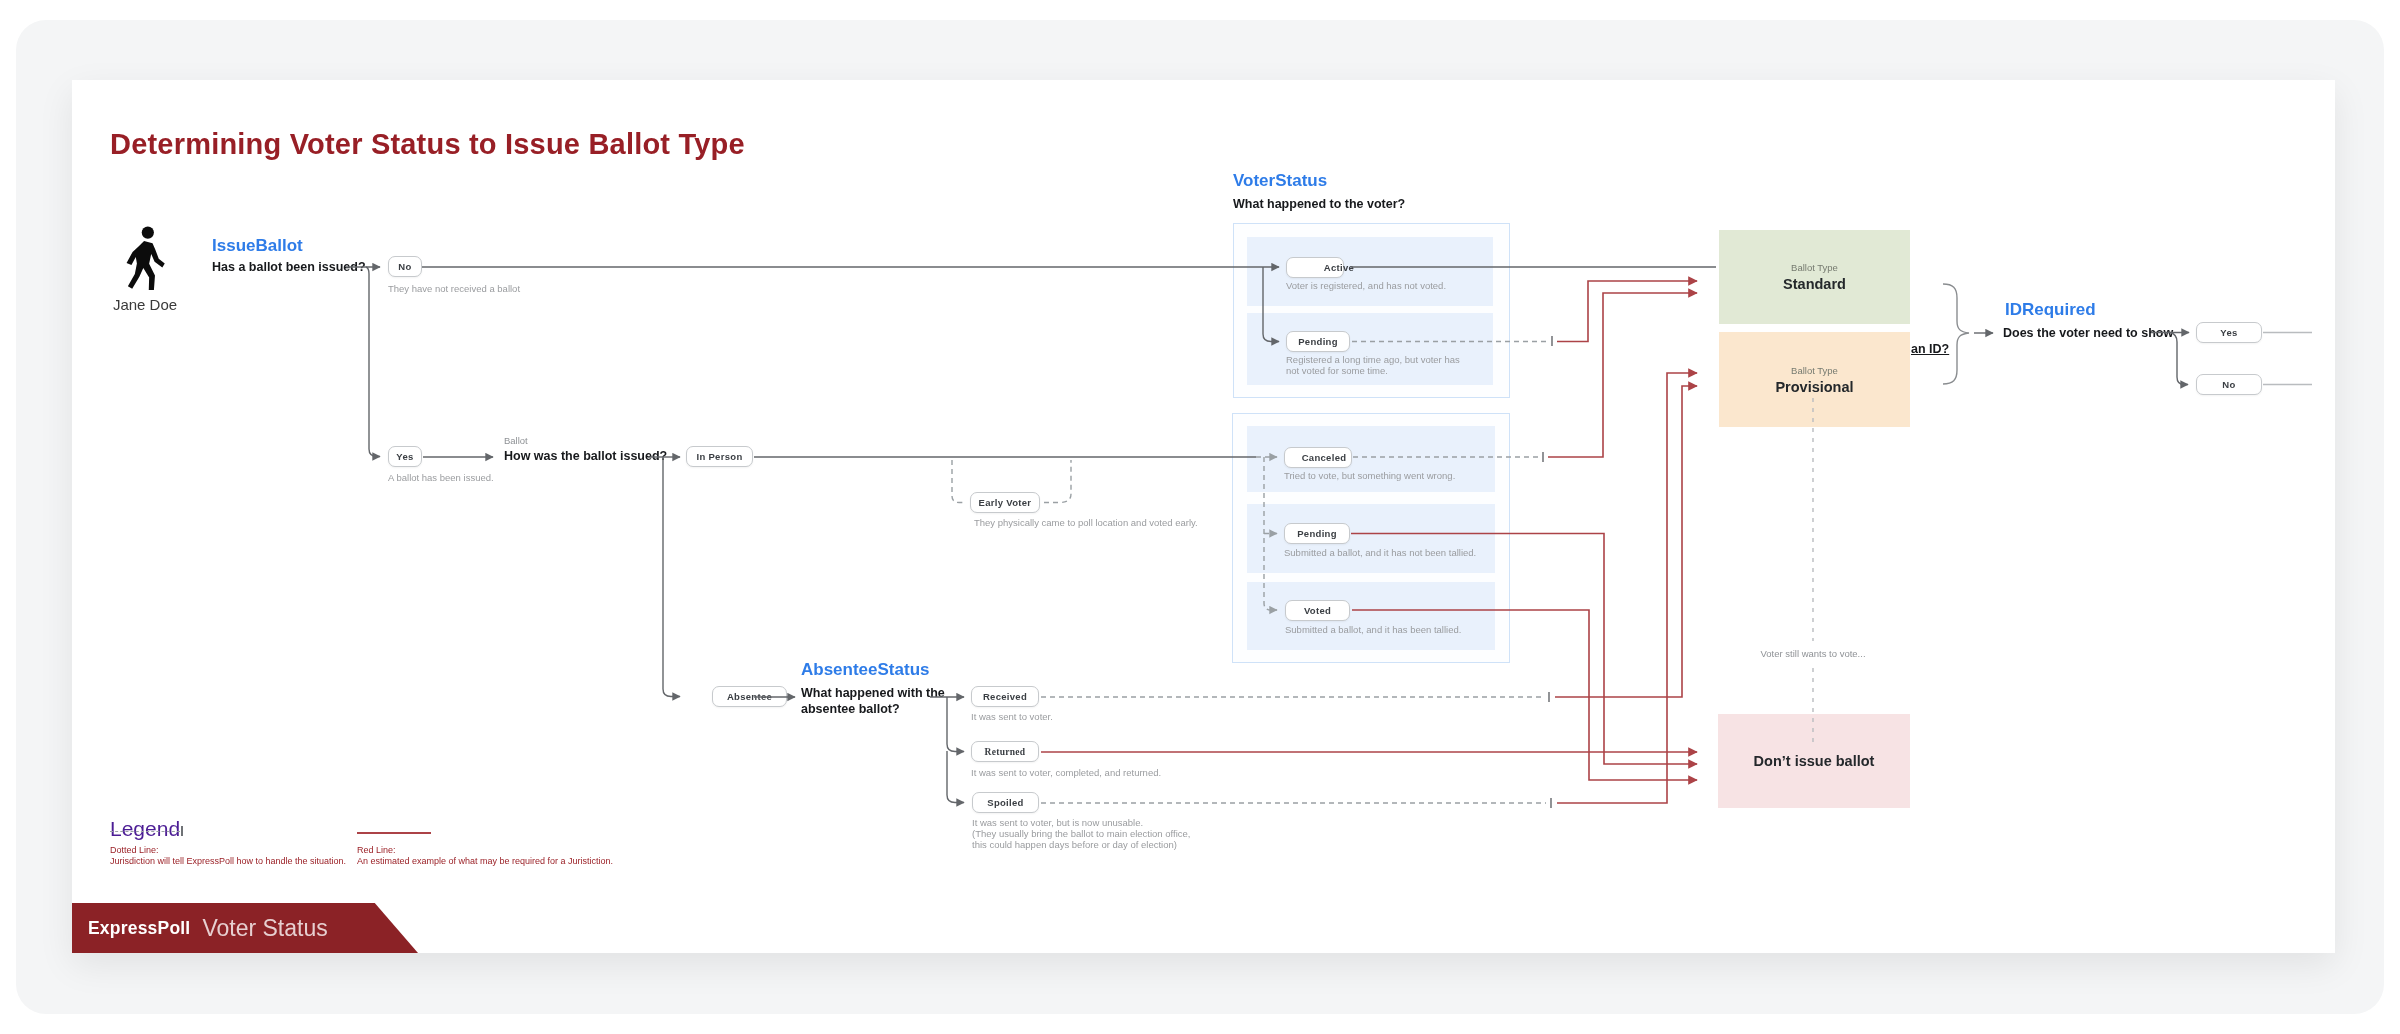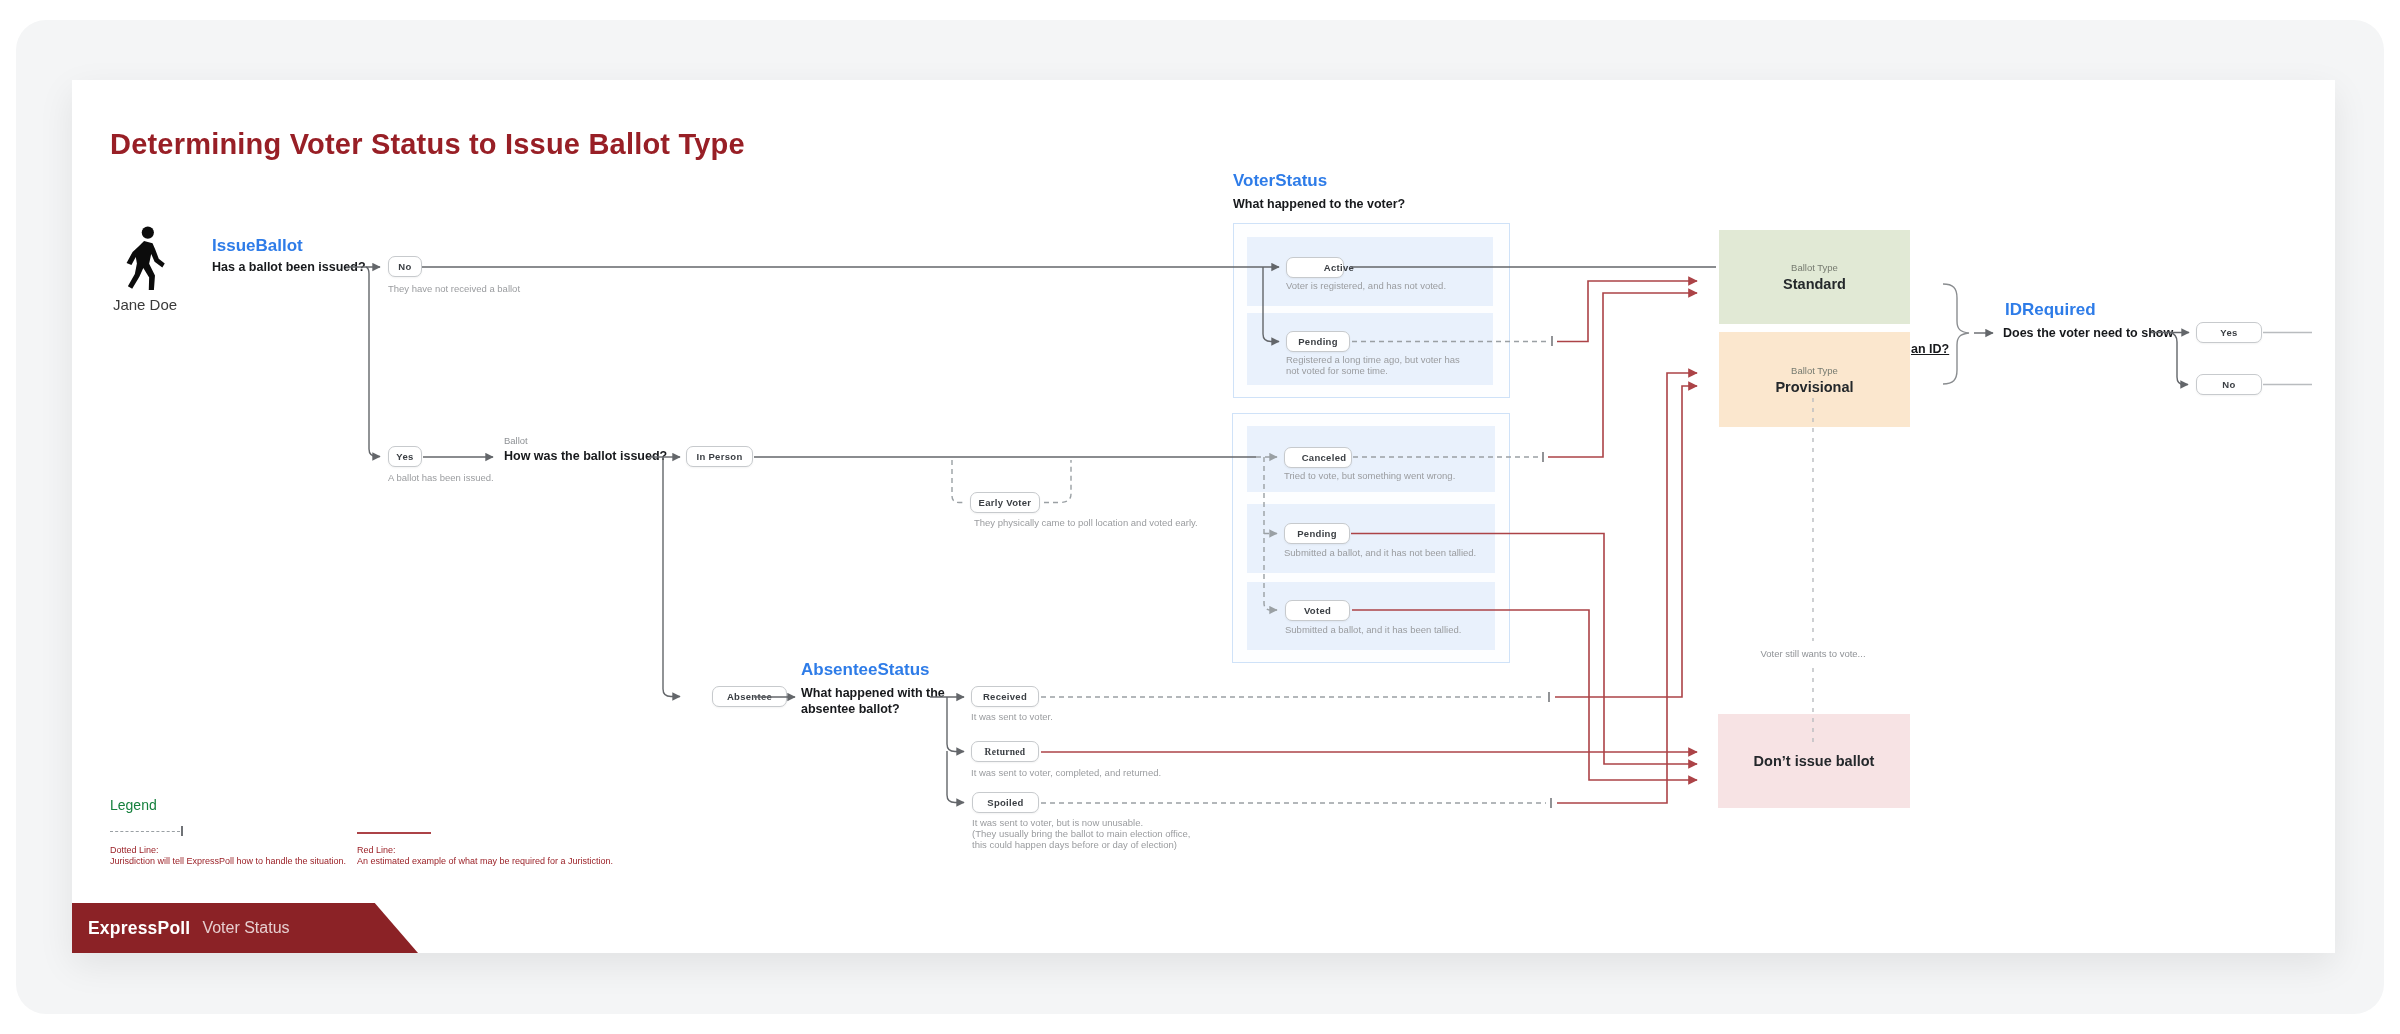--- a/index.html
+++ b/index.html
@@ -11,28 +11,28 @@
   .bluehead{font-size:17px;font-weight:700;color:#2e7ce8;white-space:nowrap;}
   .q{font-size:12.5px;font-weight:700;color:#17191c;line-height:16px;white-space:nowrap;}
   .chip{position:absolute;height:21px;background:#fff;border:1.4px solid #c7cacd;border-radius:7px;display:flex;align-items:center;justify-content:center;font-size:9.5px;font-weight:700;color:#3a3e43;letter-spacing:.3px;box-shadow:0 1px 2px rgba(0,0,0,.05);box-sizing:border-box;white-space:nowrap;}
   .cap{position:absolute;font-size:9.5px;color:#9a9c9f;line-height:10.5px;white-space:nowrap;}
   .tiny{position:absolute;font-size:9.5px;color:#8f9296;white-space:nowrap;}
   .vs-outer{position:absolute;background:#fdfeff;border:1px solid #cfe2f8;box-sizing:border-box;}
   .vs-row{position:absolute;background:#e9f1fc;}
   .outcome{position:absolute;display:flex;flex-direction:column;align-items:center;justify-content:center;text-align:center;}
   .outcome .t{font-size:9.5px;color:#767b70;margin-bottom:3px;}
   .outcome .n{font-size:14.5px;font-weight:700;color:#24282b;}
-  .legend-title{font-size:14px;color:#15803d;}
+  .legend-title{font-size:21px;color:#4c1d95;margin-top:20px;}
   .legend-name,.legend-desc{font-size:9px;color:#9b2127;line-height:11px;white-space:nowrap;}
   .dash-sample{position:absolute;width:70px;height:0;border-top:1.6px dashed #9aa0a4;}
   .dash-bar{position:absolute;width:2px;height:10px;background:#6f7276;}
   .red-sample{position:absolute;width:74px;height:0;border-top:2px solid #ac4347;}
   .banner{position:absolute;left:72px;top:903px;width:346px;height:50px;background:#8b2226;clip-path:polygon(0 0,87.5% 0,100% 100%,0 100%);display:flex;align-items:center;padding-left:16px;box-sizing:border-box;}
   .banner .brand{font-size:17.5px;font-weight:800;color:#ffffff;letter-spacing:.2px;}
-  .banner .pg{font-size:16px;font-weight:400;color:#e7cfd0;margin-left:12px;}
+  .banner .pg{font-size:23px;font-weight:400;color:#e7cfd0;margin-left:12px;}
   svg.connectors{position:absolute;left:0;top:0;pointer-events:none;}
 </style>
 </head>
 <body>
 
 <div class="page">
   <div class="backdrop"></div>
   <div class="card"></div>
 
   <div class="abs title" style="left:110px;top:128px;">Determining Voter Status to Issue Ballot Type</div>

